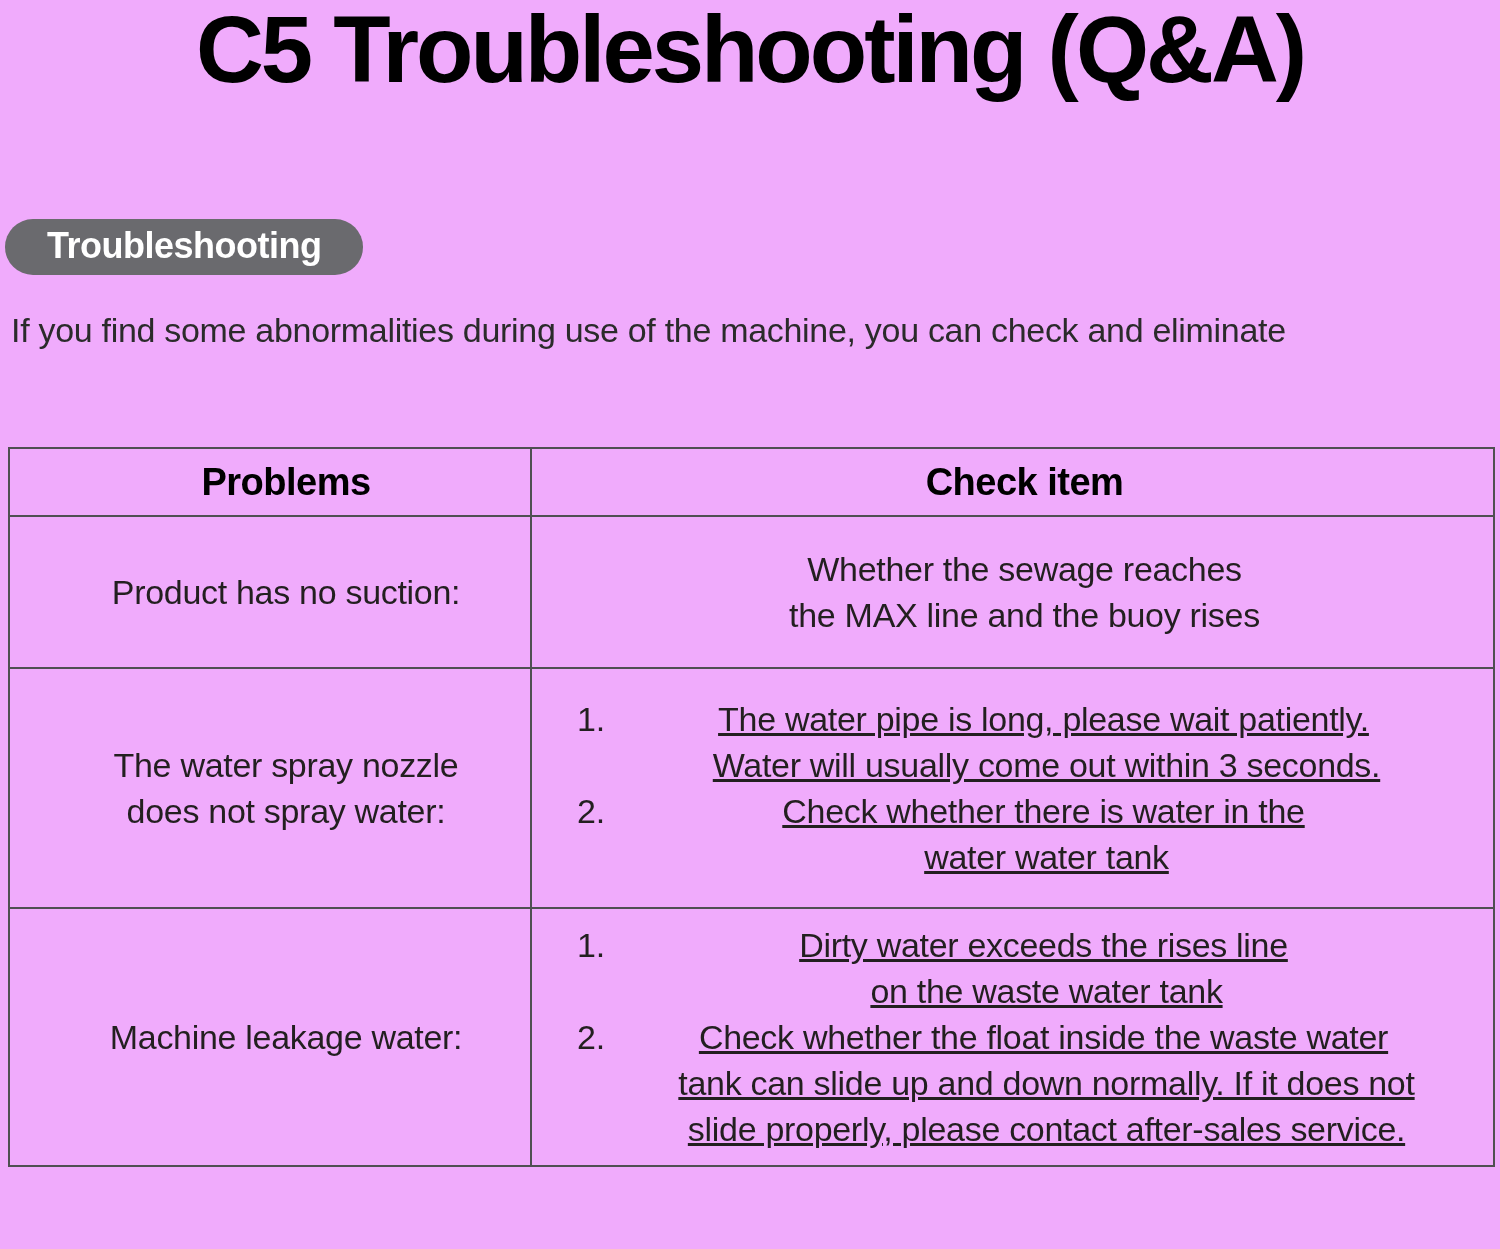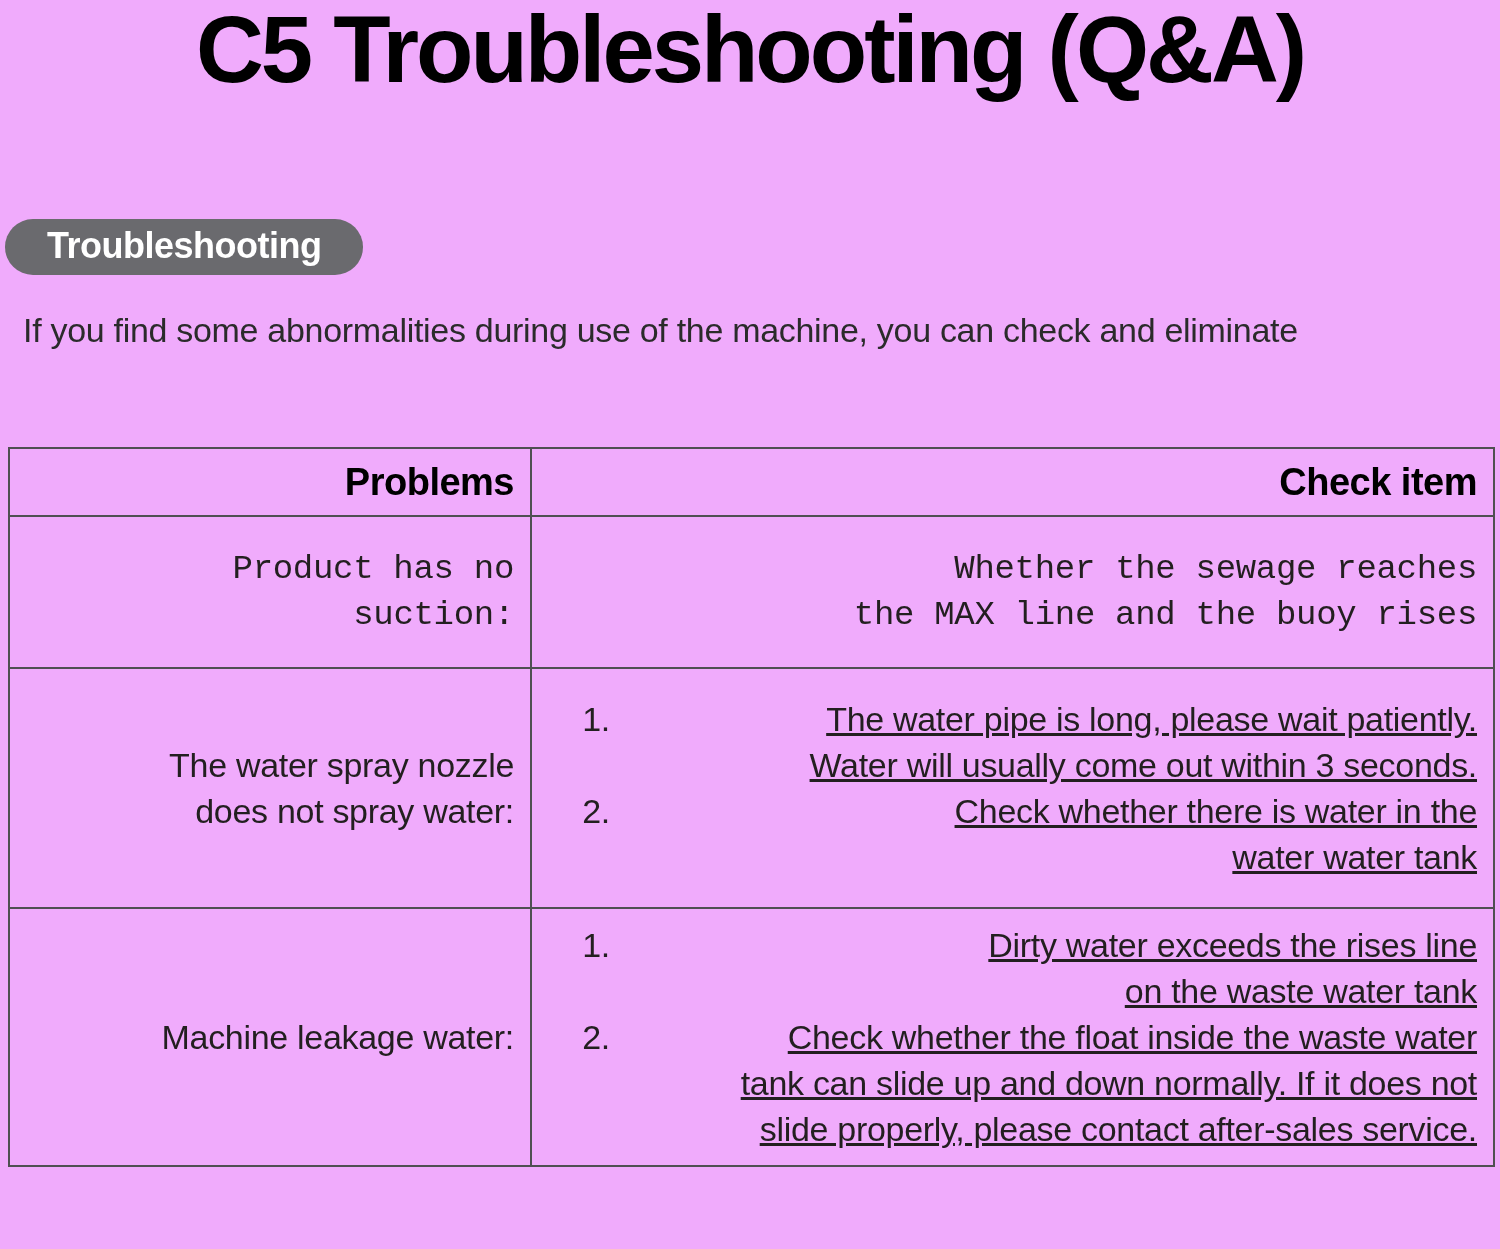--- a/index.html
+++ b/index.html
@@ -34,47 +34,47 @@
     border-radius:28px;
     padding:0 42px;
     display:flex;align-items:center;margin-top:12px;
   }
   .badge .badge-label{
     color:#fff;font-weight:bold;font-size:36px;letter-spacing:-0.5px;
     position:relative;top:-1px;
   }
 
   .intro{
-    position:absolute;top:302px;left:23px;right:5px;
+    position:absolute;top:302px;left:11px;right:5px;
     font-size:34px;line-height:57px;letter-spacing:-0.3px;
     color:#2b2b2b;
   }
   .intro .line{display:block;}
 
   table.ts{
     position:absolute;top:447px;left:8px;
     width:1485px;
     border-collapse:collapse;
     table-layout:fixed;
   }
   table.ts th,table.ts td{
     border:2px solid var(--border);
     vertical-align:middle;
-    text-align:right;
+    text-align:center;
     font-size:34px;
     letter-spacing:-0.3px;
     color:var(--text);
     margin-left:12px;
   }
   col.c-problems{width:522px;}
   col.c-check{width:963px;}
 
   tr.hdr{height:68px;}
   tr.r1{height:82px;}
-  tr.r2{height:152px;font-family:Liberation Mono, monospace;}
+  tr.r2{height:152px;}
   tr.r3{height:240px;}
   tr.r4{height:258px;}
 
   table.ts th{
     font-size:38px;font-weight:bold;letter-spacing:-0.5px;color:#000;
   }
   td.cell-problem,th.h-problem{padding-left:48px;padding-right:16px;}
   td.cell-check,th.h-check{padding-left:40px;padding-right:16px;}
 
   .cell-lines .line{display:block;line-height:46px;}

